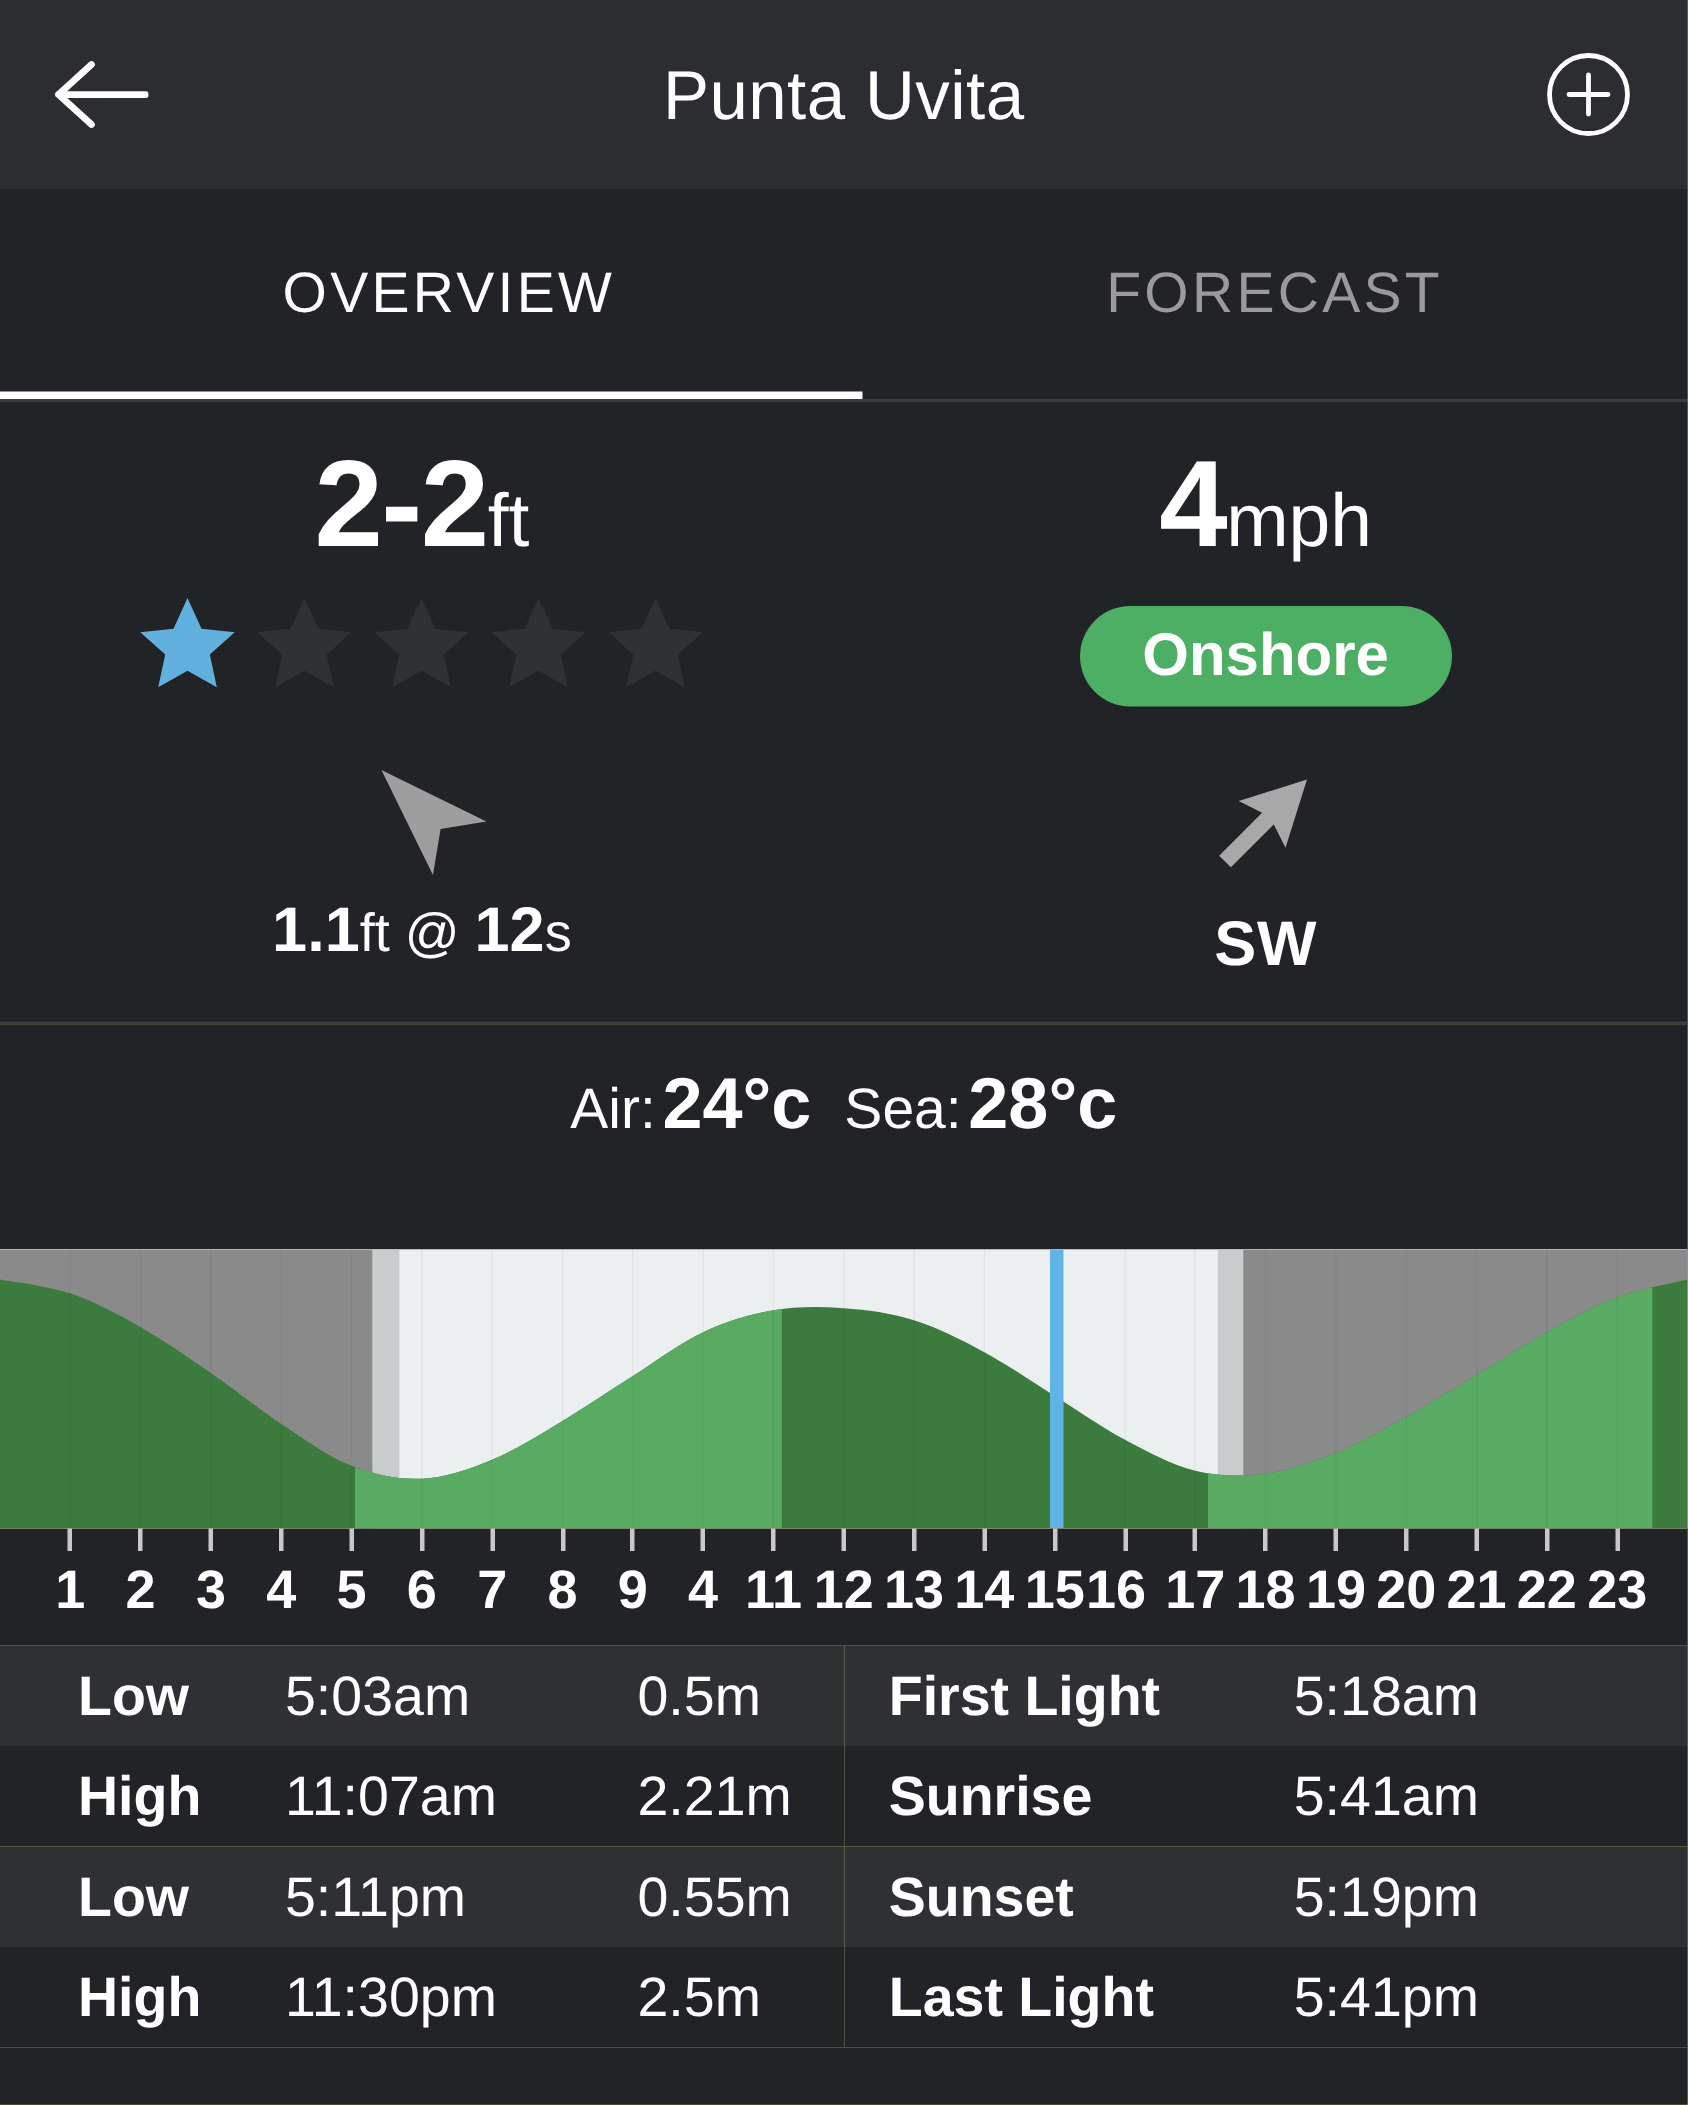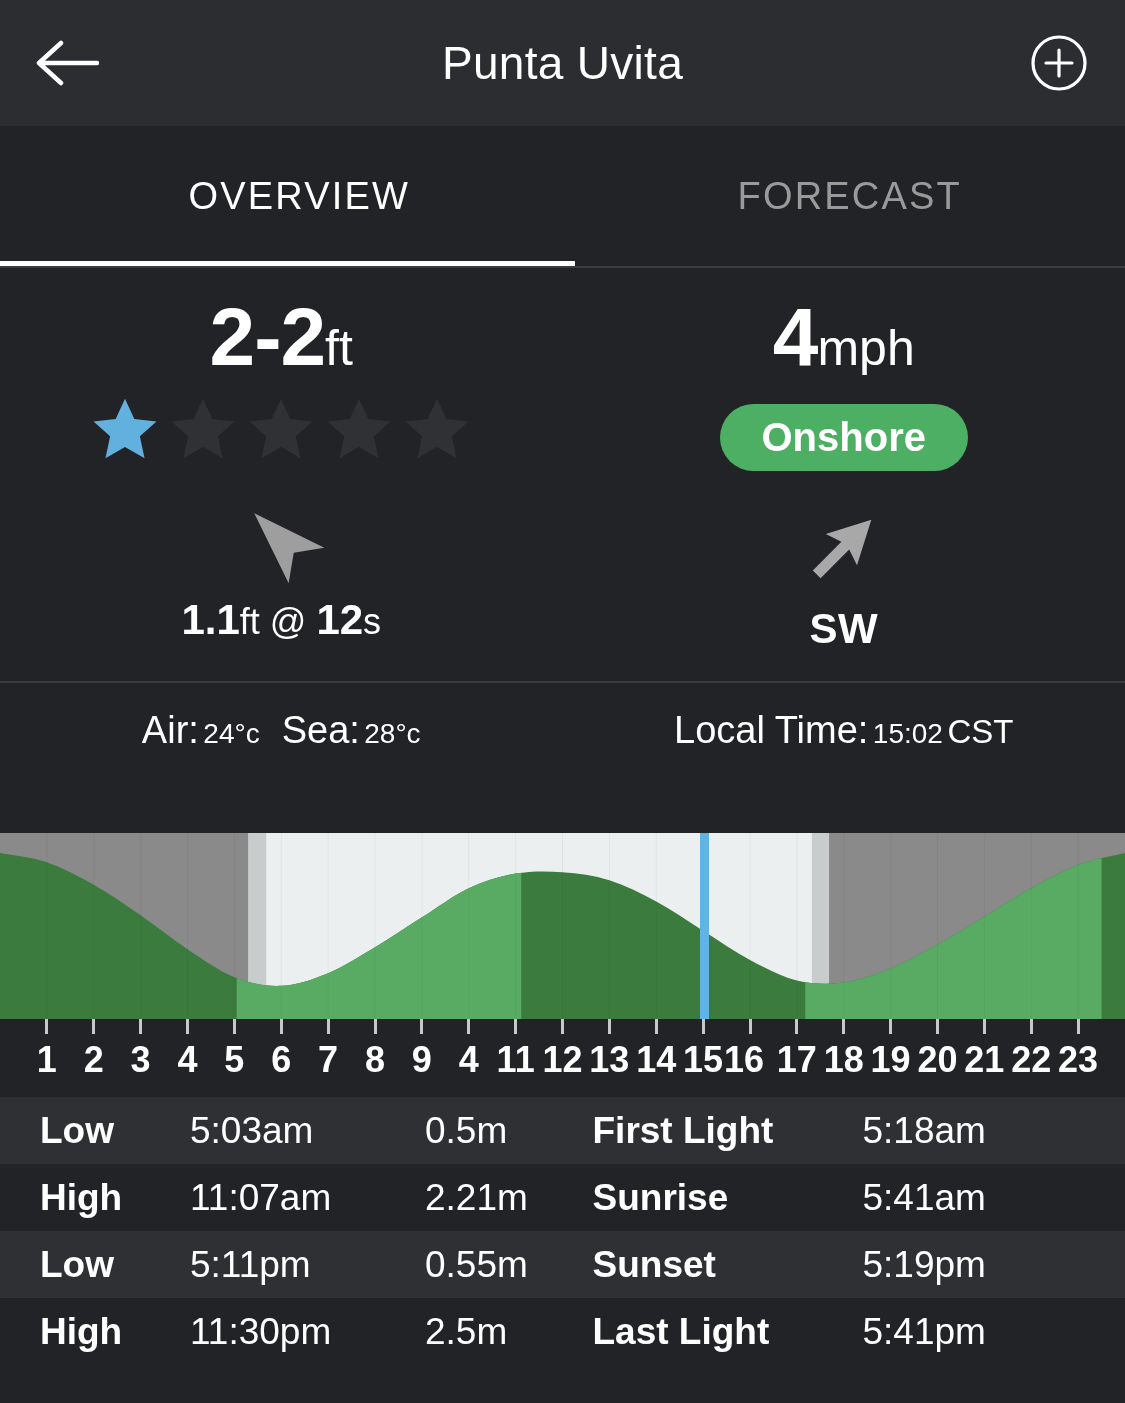--- a/index.html
+++ b/index.html
@@ -76,21 +76,21 @@
   .sub-val .n { font-size:36px; font-weight:400; }
   .dir-val { margin-top:10px; color:#ffffff; font-size:42px; font-weight:bold; letter-spacing:0.5px; }
 
   
   .inforow {
     height:150px; display:flex; background:#212326;
   }
   .info-cell { flex:1; display:flex; align-items:flex-start; justify-content:center; padding-top:26px; }
   .info-cell span { color:#ffffff; white-space:nowrap; }
   .lbl { font-size:38px; font-weight:400; }
-  .val { font-size:28px; font-weight:normal; }
+  .val { font-size:48px; font-weight:bold; }
   .suffix { font-size:33px; font-weight:400; }
   .gap { display:inline-block; width:22px; }
 
   
   .tidechart { width:1125px; height:186px; position:relative; background:#ECEFEF; overflow:hidden; }
   .tidechart svg { display:block; width:1125px; height:186px; }
   .nowline { position:absolute; top:0; width:9px; background:#5FB4E3; }
 
   
   .houraxis { height:78px; background:#212326; position:relative; }
@@ -104,21 +104,21 @@
   
   .tables { display:flex; }
   .tbl { flex:1; }
   .trow { height:67px; display:flex; align-items:center; }
   .trow.odd  { background:#2E3033; }
   .trow.even { background:#212326; }
   .c-label { color:#ffffff; font-size:37px; font-weight:bold; }
   .c-plain { color:#ffffff; font-size:37px; font-weight:400; }
 
   
-  .tbl-left .c1 { width:190px; padding-left:40px; }
+  .tbl-left .c1 { width:190px; padding-left:52px; }
   .tbl-left .c2 { width:215px; }
   .tbl-left .c3 { width:auto;margin-left:20px; }
   
   .tbl-right .c1 { width:300px; padding-left:30px; }
   .tbl-right .c2 { width:auto; }
 
   .filler { background:#212326; height:48px; }
 </style>
 </head>
 <body>
@@ -196,27 +196,20 @@
       <div class="dir-val">SW</div>
     </div>
   </div>
 
   <div class="inforow">
     <div class="info-cell">
       <span>
         <span class="lbl">Air:</span>
         <span class="val">24°c</span><span class="gap"></span><span class="lbl">Sea:</span>
         <span class="val">28°c</span>
-      </span>
-    </div>
-    <div class="info-cell">
-      <span>
-        <span class="lbl">Local Time:</span>
-        <span class="val">15:02</span>
-        <span class="suffix">CST</span>
       </span>
     </div>
   </div>
 
   <div class="tidechart">
     <svg viewBox="0 0 1125 186" preserveAspectRatio="none">
       <defs>
         <clipPath id="tideclip">
             <path id="tidearea" d="M0.00,19.93C7.81,21.48 31.25,23.91 46.88,29.23C62.50,34.54 78.13,42.96 93.75,51.81C109.38,60.67 125.00,71.63 140.63,82.37C156.25,93.11 171.88,105.95 187.50,116.25C203.13,126.55 218.75,138.06 234.38,144.15C250.00,150.24 265.63,153.45 281.25,152.79C296.88,152.12 312.50,146.59 328.13,140.16C343.75,133.74 359.38,123.56 375.00,114.26C390.63,104.96 406.25,94.22 421.88,84.36C437.50,74.51 453.13,62.44 468.75,55.14C484.38,47.83 500.00,43.18 515.63,40.52C531.25,37.86 546.88,38.09 562.50,39.19C578.13,40.30 593.75,42.29 609.38,47.16C625.00,52.04 640.63,60.01 656.25,68.42C671.88,76.84 687.50,87.91 703.13,97.65C718.75,107.39 734.38,118.57 750.00,126.88C765.63,135.18 781.25,143.71 796.88,147.47C812.50,151.24 828.13,151.46 843.75,149.46C859.38,147.47 875.00,141.82 890.63,135.51C906.25,129.20 921.88,120.24 937.50,111.60C953.13,102.96 968.75,93.11 984.38,83.70C1000.00,74.29 1015.63,63.77 1031.25,55.14C1046.88,46.50 1062.50,37.75 1078.13,31.89C1093.75,26.02 1117.19,21.92 1125.00,19.93 L1125,186 L0,186 Z"></path>
           </clipPath>

